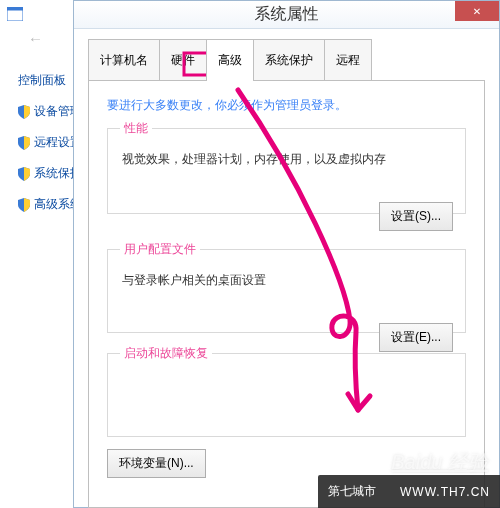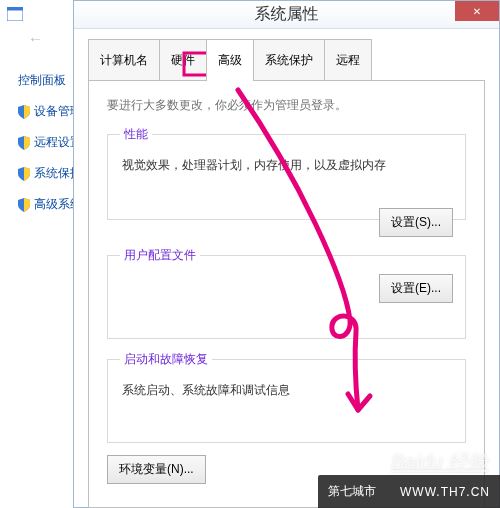--- a/index.html
+++ b/index.html
@@ -17,24 +17,24 @@
   .titlebar { height: 28px; background: linear-gradient(#fff,#f2f6fb); border-bottom: 1px solid #d3dfeb; display: flex; align-items: center; justify-content: center; position: relative; }
   .titlebar .title { font-size: 16px; color: #333; }
   .titlebar .closebtn { position: absolute; right: 0; top: 0; width: 44px; height: 20px; background: #c75050; display: flex; align-items: center; justify-content: center; }
   .titlebar .closebtn::after { content: "✕"; color: #fff; font-size: 10px; }
 
   .content { padding: 10px 14px 14px 14px; position: relative; height: calc(100% - 28px); }
   .tabs { display: flex; font-size: 12px; }
   .tab { padding: 12px 11px; border: 1px solid #bfbfbf; border-bottom: none; background: #f6f6f6; margin-right: -1px; cursor: pointer; }
   .tab.active { background: #fff; position: relative; z-index: 2; }
   .panel { border: 1px solid #bfbfbf; background: #fff; margin-top: -1px; padding: 16px 18px; height: 428px; position: relative; }
-  .intro { font-size: 12px; color: #737373; margin-bottom: 12px; }
+  .intro { font-size: 12px; color: #3b82f6; margin-bottom: 6px; }
 
   fieldset { border: 1px solid #d9d9d9; padding: 10px 12px 12px 12px; margin-bottom: 12px; position: relative; }
-  legend { font-size: 12px; padding: 0 4px; color: #6d28d9; }
+  legend { font-size: 12px; padding: 0 4px; color: #ec4899; }
   .fdesc { font-size: 12px; color: #333; margin: 4px 0 34px 2px; }
   .btn { display: inline-block; font-size: 12px; padding: 5px 11px; border: 1px solid #adadad; background: linear-gradient(#f9f9f9,#e8e8e8); cursor: pointer; }
   .btnrow { text-align: right; }
   .envrow { text-align: left; margin-top: 8px; }
 
   .fs-perf { height: 94px; }
   .fs-profile { height: 92px; margin-top: 27px; }
   .fs-startup { height: 92px; }
 
   .annot { position: absolute; top: 0; left: 0; width: 100%; height: 100%; pointer-events: none; }
@@ -104,26 +104,26 @@
       <div class="intro">要进行大多数更改，你必须作为管理员登录。</div>
 
       <fieldset class="fs-perf">
         <legend>性能</legend>
         <div class="fdesc">视觉效果，处理器计划，内存使用，以及虚拟内存</div>
         <div class="btnrow"><span class="btn">设置(S)...</span></div>
       </fieldset>
 
       <fieldset class="fs-profile">
         <legend>用户配置文件</legend>
+        <div class="fdesc">与登录帐户相关的桌面设置</div>
         <div class="btnrow"><span class="btn">设置(E)...</span></div>
       </fieldset>
 
       <fieldset class="fs-startup">
         <legend>启动和故障恢复</legend>
-        <div class="fdesc">系统启动、系统故障和调试信息</div>
       </fieldset>
 
       <div class="envrow"><span class="btn">环境变量(N)...</span></div>
     </div>
   </div>
 </div>
 
 <svg class="annot" viewBox="0 0 500 508">
   <path d="M 238 90 C 300 180, 345 280, 350 320 C 352 340, 330 342, 332 325 C 334 312, 358 312, 356 332 C 354 360, 356 390, 358 410" stroke="#e6007a" stroke-width="5" fill="none" stroke-linecap="round"></path>
   <path d="M 358 410 L 348 394 M 358 410 L 370 396" stroke="#e6007a" stroke-width="5" fill="none" stroke-linecap="round"></path>

